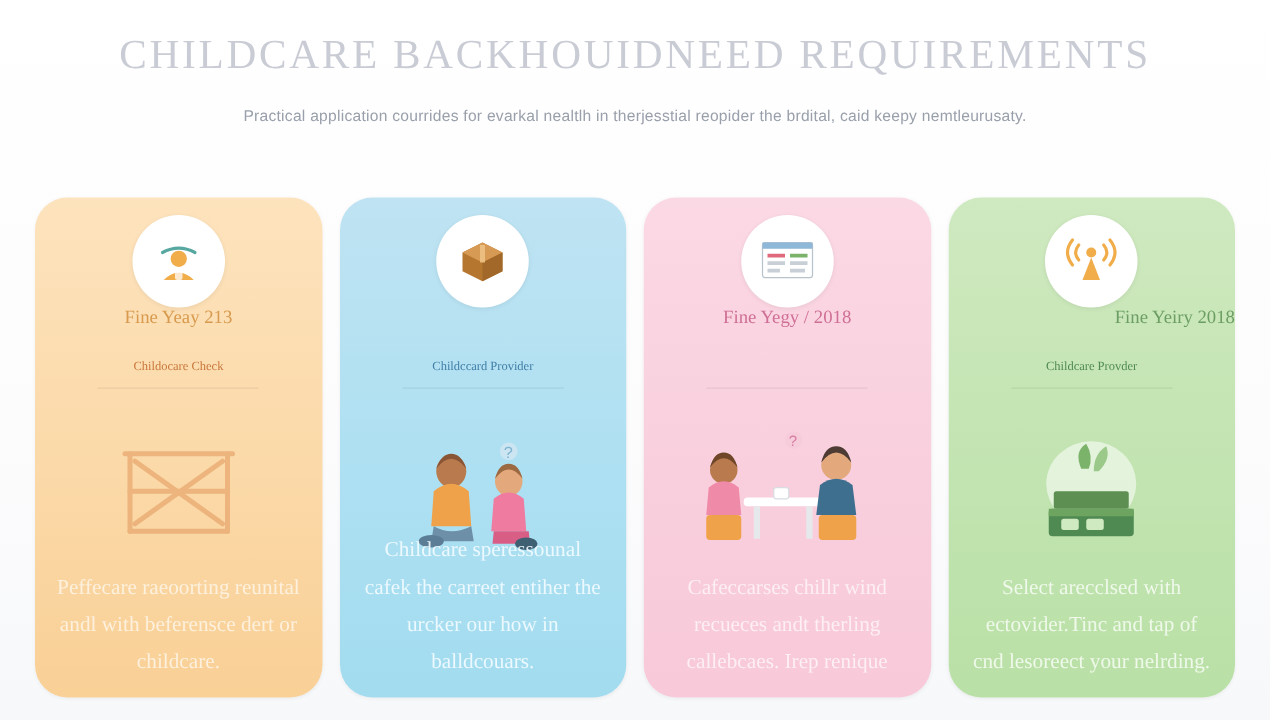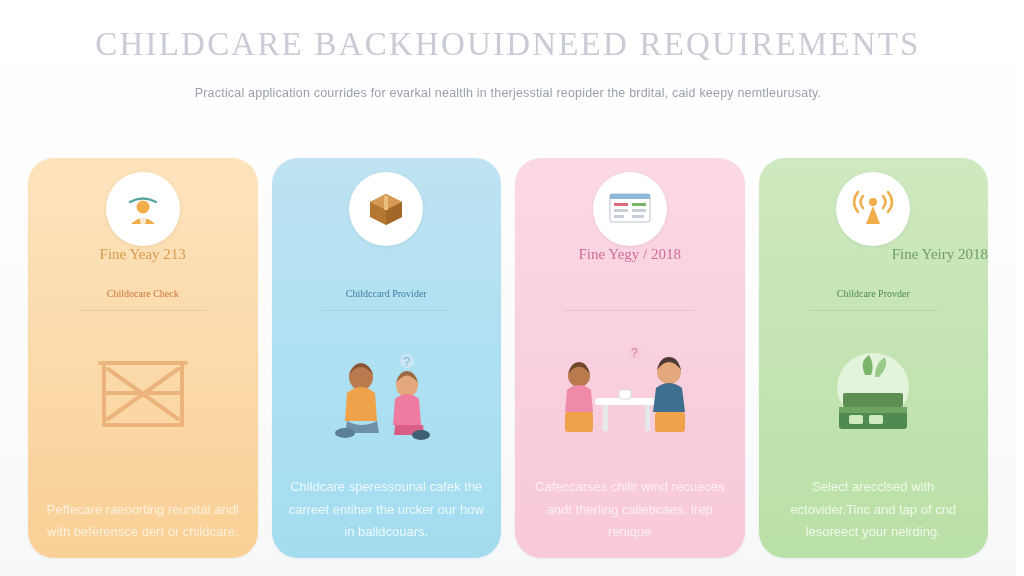--- a/index.html
+++ b/index.html
@@ -107,24 +107,25 @@
     display: flex;
     align-items: center;
     justify-content: center;
   }
   .card .body {
     position: absolute;
     bottom: 14px;
     left: 16px;
     right: 16px;
     text-align: center;
-    font-size: 13px;
+    font-size: 17px;
     line-height: 1.75;
     color: #ffffff;
     opacity: 0.92;
+    font-family: Liberation Serif, serif;
   }
   
   .c1 { background: linear-gradient(180deg,#fde3bd 0%, #fbd9a8 55%, #f9d096 100%); }
   .c2 { background: linear-gradient(180deg,#bfe3f2 0%, #ade0f2 55%, #a3dcef 100%); }
   .c3 { background: linear-gradient(180deg,#fbd9e4 0%, #f9cfdd 55%, #f8c9d9 100%); }
   .c4 { background: linear-gradient(180deg,#cfe9c0 0%, #c2e4b1 55%, #b9e0a6 100%); }
 
   .c1 .year { color: #d79a4e; }
   .c1 .heading { color: #c9773a; }
   .c2 .year { color: #5b93b5; }

